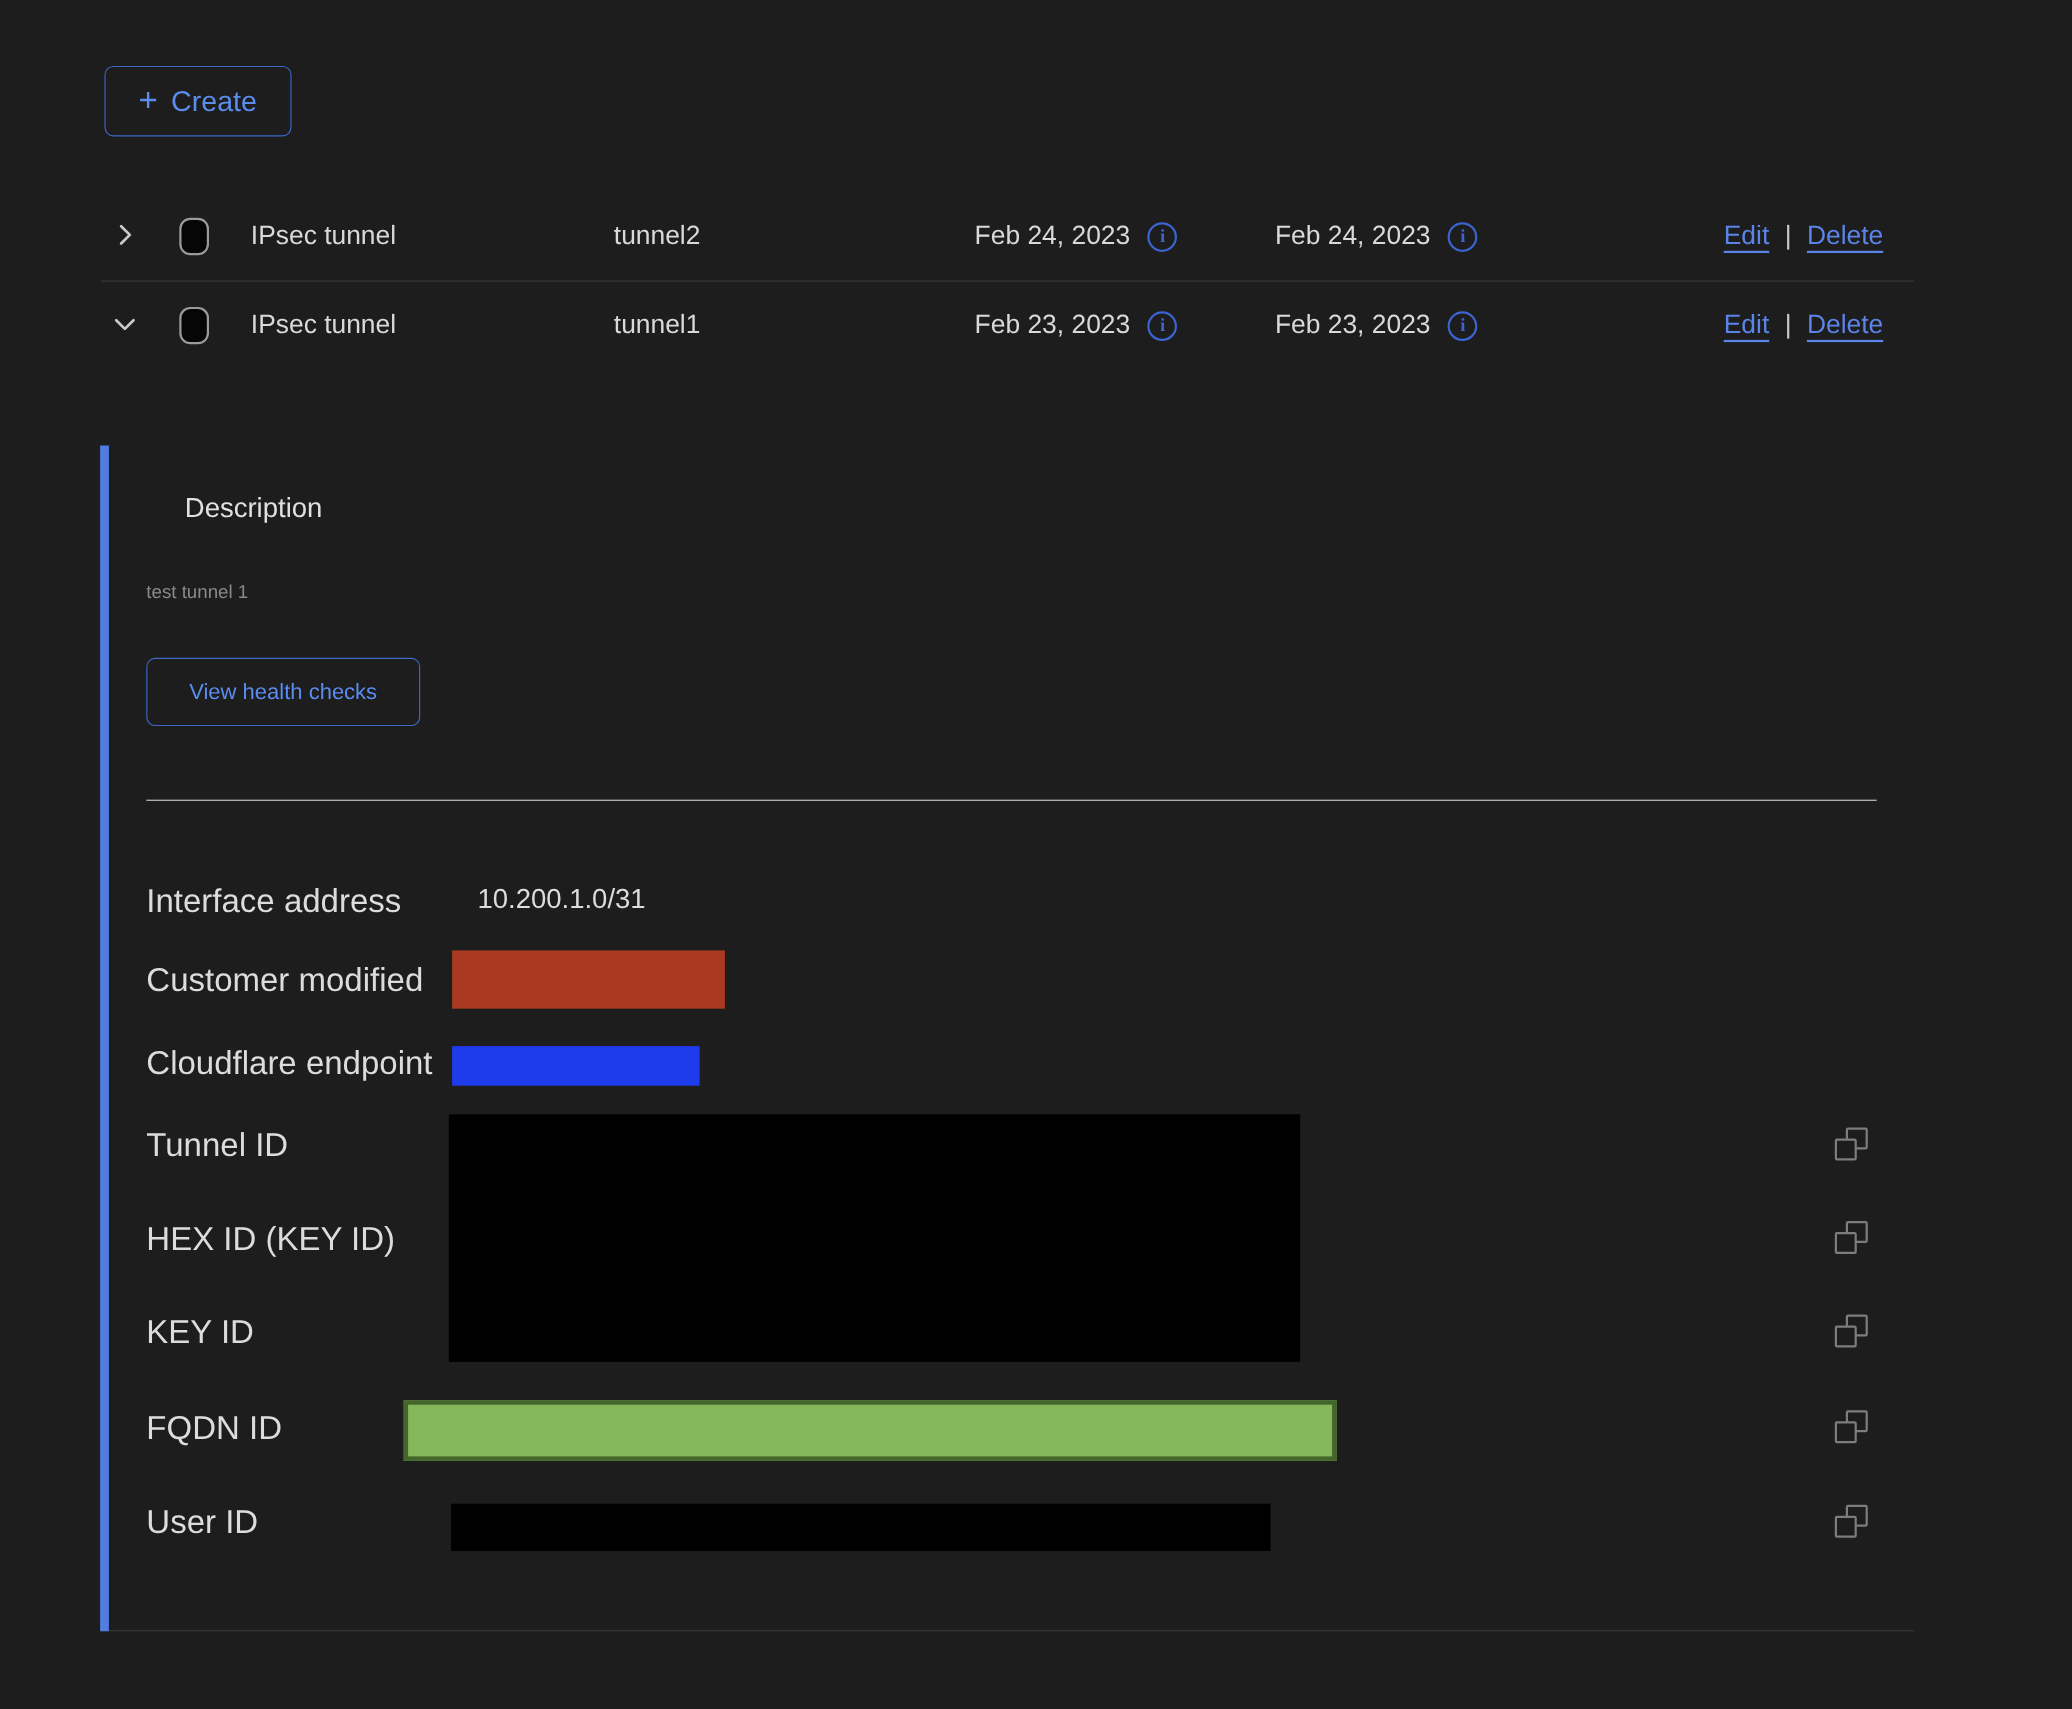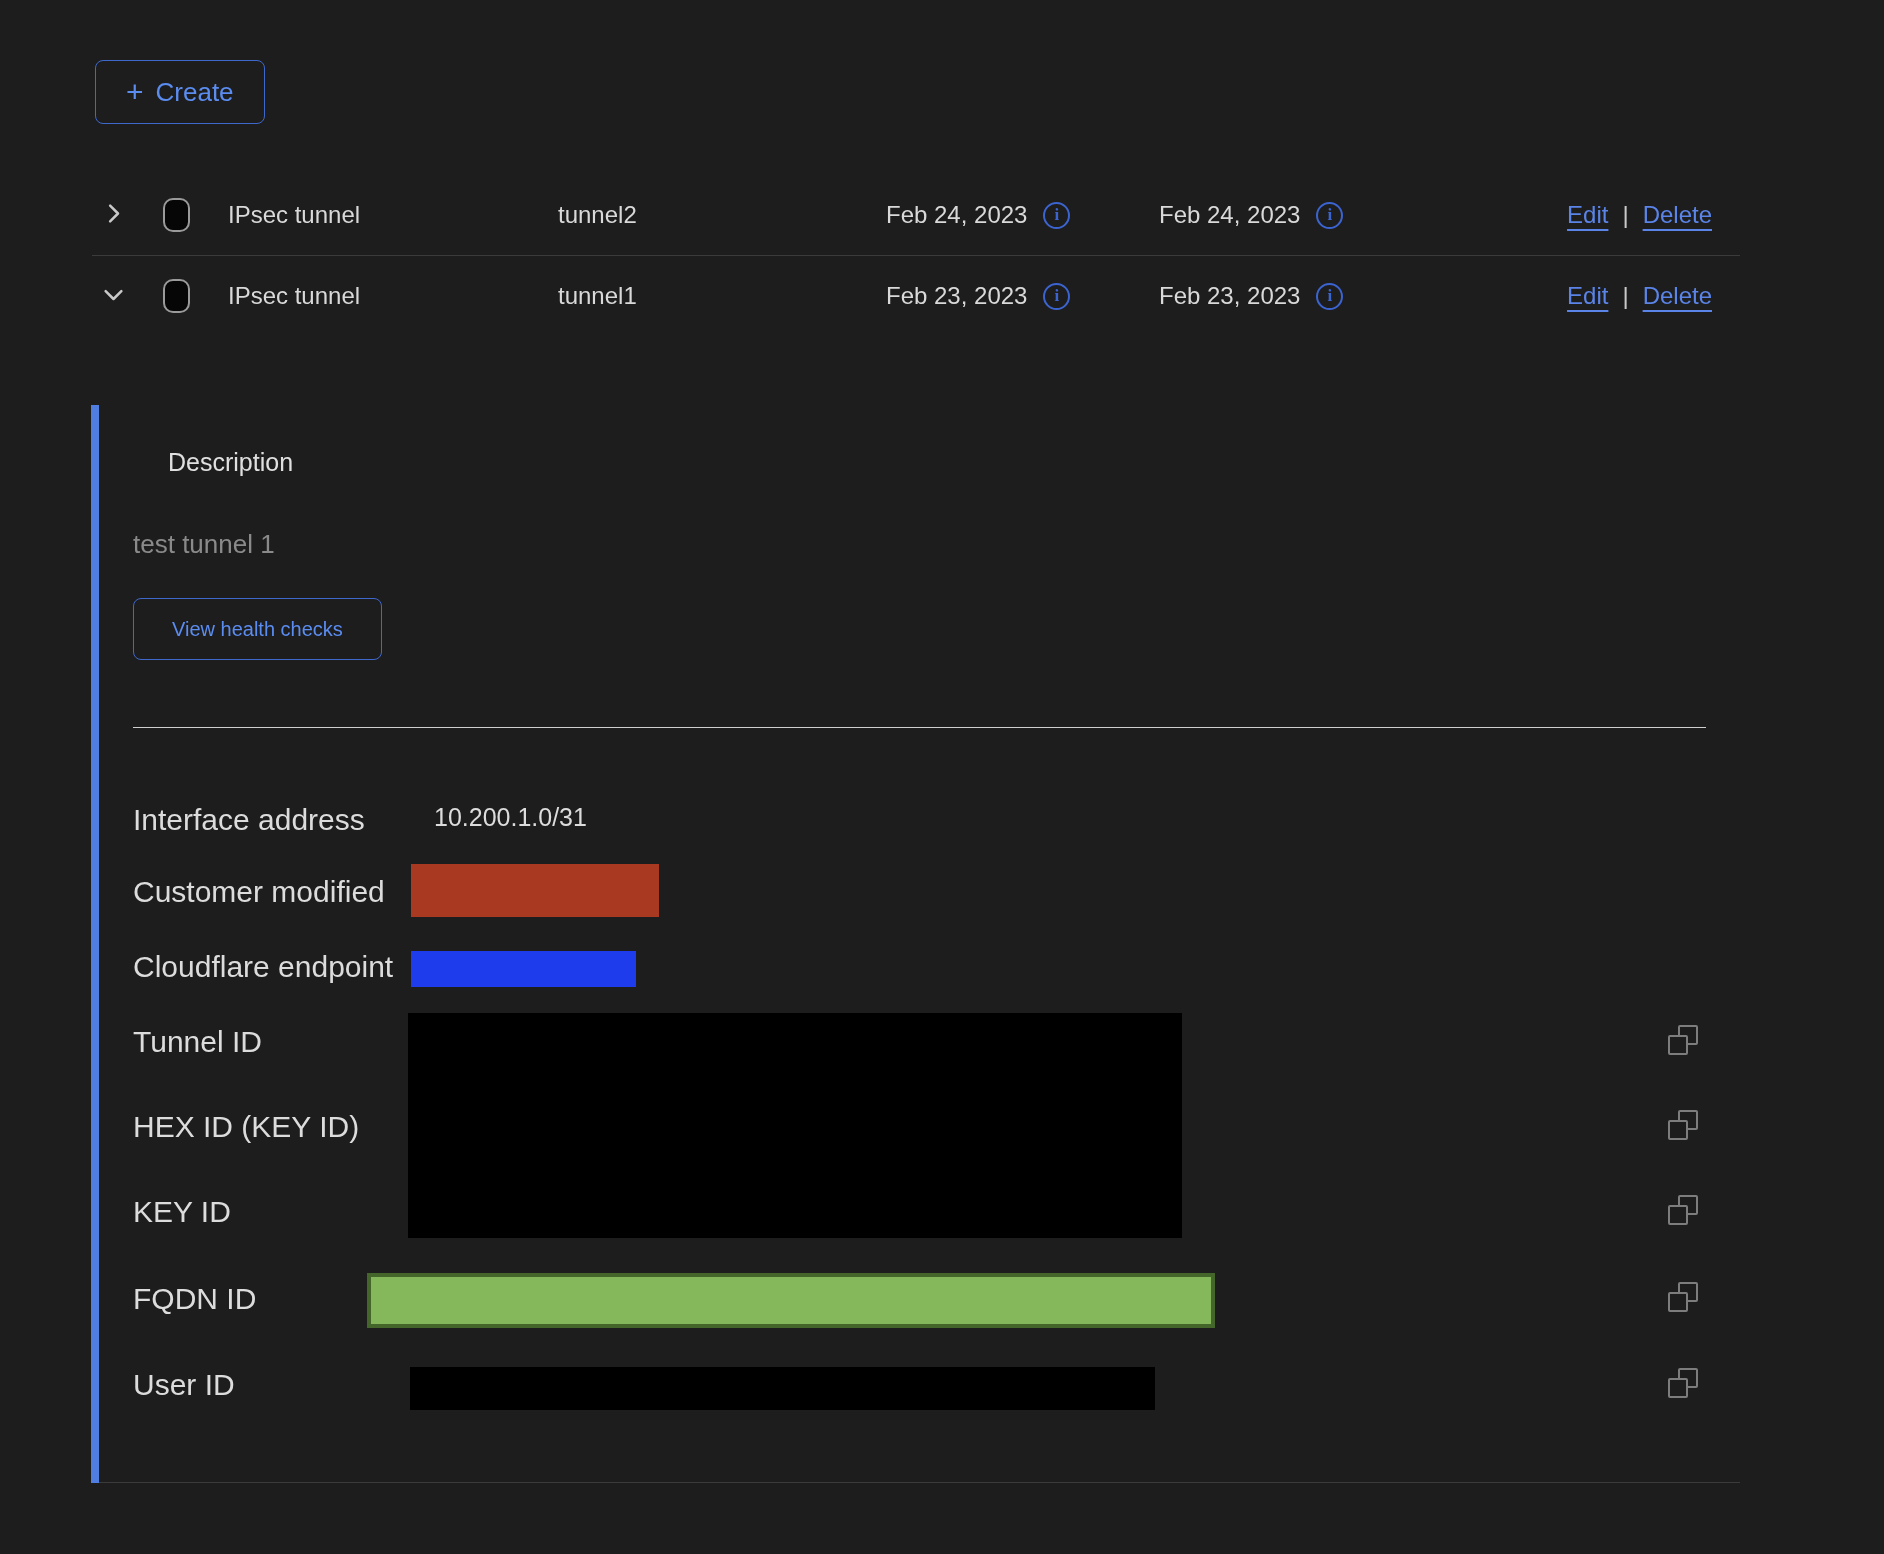--- a/index.html
+++ b/index.html
@@ -39,21 +39,21 @@
     box-sizing:border-box;display:inline-flex;align-items:center;justify-content:center;
     color:#3c64d0;font-size:17px;font-weight:700;font-family:"Liberation Serif",serif;
     cursor:pointer;flex:0 0 auto;
   }
   .link{color:#5b84e8;text-decoration:underline;text-underline-offset:6px;cursor:pointer;font-size:24px;}
   .action-sep{color:#c9c9c9;}
   
   .panel{position:absolute;left:91px;top:405px;width:1649px;height:1078px;}
   .panel .bar{position:absolute;left:0;top:0;width:8px;height:1078px;background:#4f7ee0;}
   .desc-label{position:absolute;left:42px;top:43px;font-size:25px;color:#e0e0e0;margin-left:35px;}
-  .desc-value{position:absolute;left:42px;top:124px;font-size:26px;color:#8a8a8a;}
+  .desc-value{position:absolute;left:42px;top:124px;font-size:17px;color:#8a8a8a;}
   .health-btn{
     position:absolute;left:42px;top:193px;height:62px;padding:0 38px;
     background:transparent;border:1.5px solid #3f68cc;border-radius:8px;
     color:#5b8cf0;font-size:20px;font-family:inherit;cursor:pointer;
   }
   .light-divider{position:absolute;left:42px;top:322px;width:1573px;height:1px;background:#cfcfcf;}
   .bottom-divider{position:absolute;left:8px;top:1077px;width:1641px;height:1px;background:#3b3b3b;}
   .f-label{position:absolute;left:42px;font-size:30px;color:#dcdcdc;white-space:nowrap;}
   .f-value{position:absolute;left:343px;font-size:25px;color:#dcdcdc;}
   .redact{position:absolute;}

